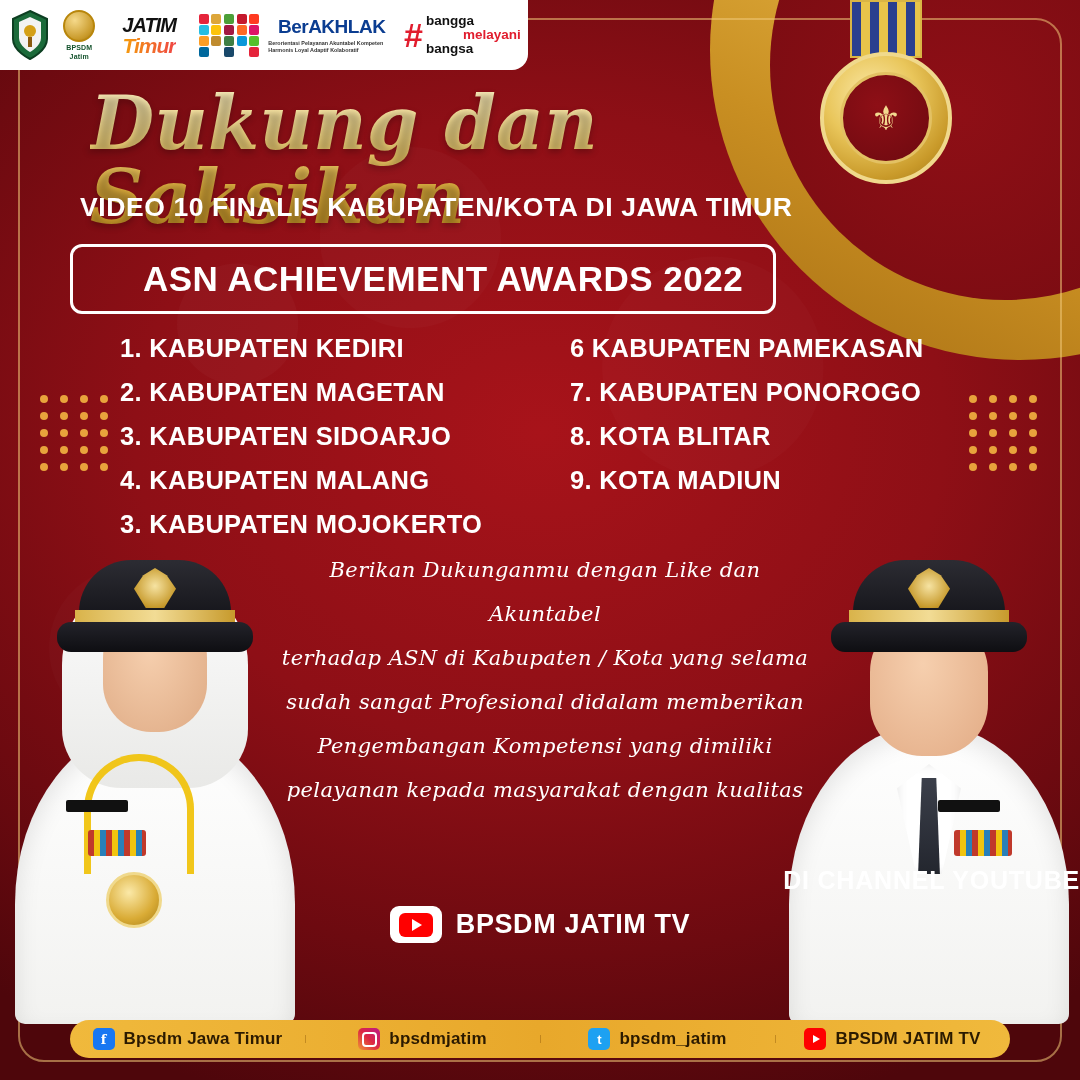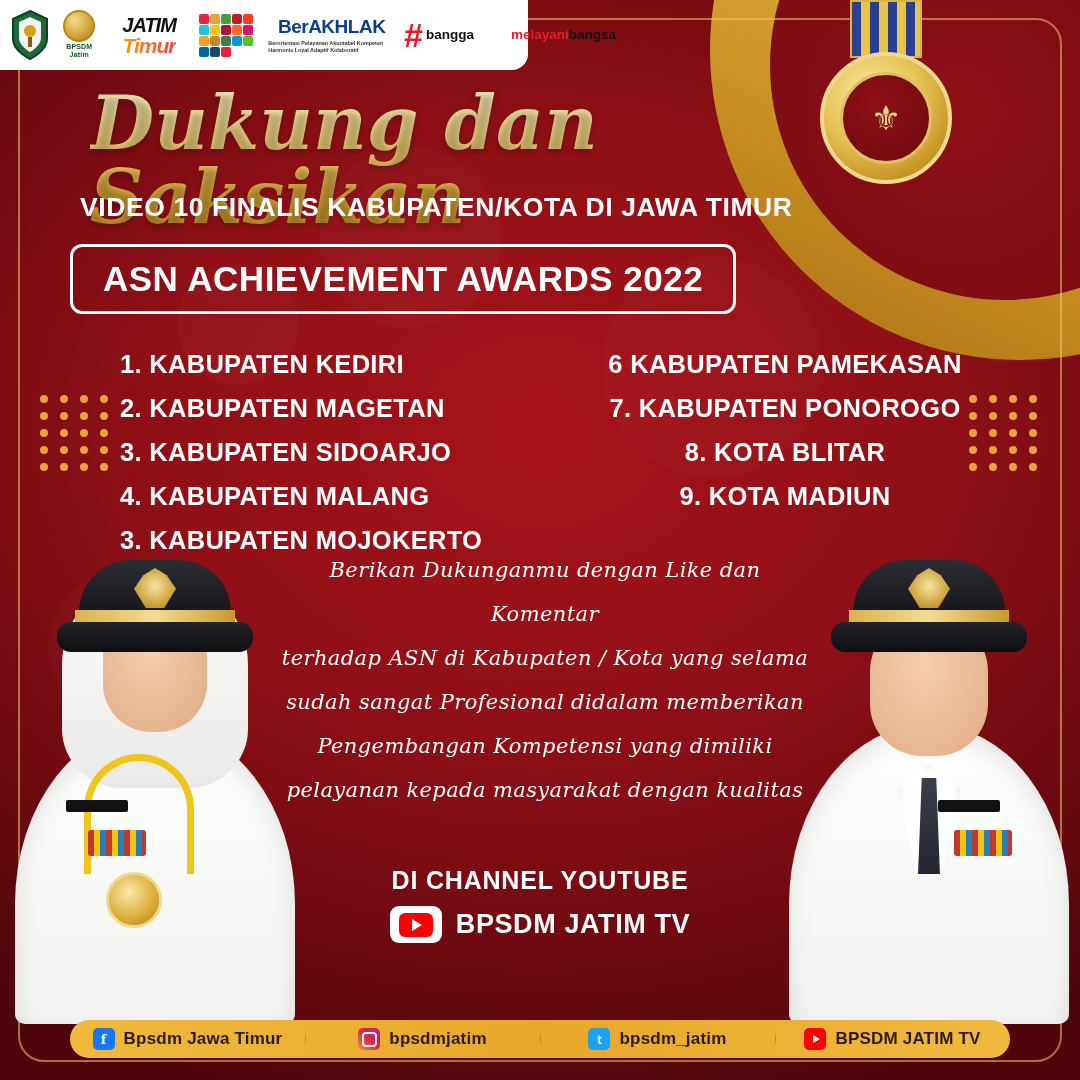--- a/index.html
+++ b/index.html
@@ -50,21 +50,21 @@
   
   .logo-bar {
     position: absolute; top: 0; left: 0;
     width: 528px; height: 70px;
     background: #ffffff;
     border-bottom-right-radius: 16px;
     display: flex; align-items: center; gap: 9px;
     padding: 6px 12px 6px 10px;
     z-index: 6;
   }
-  .logo { display: flex; align-items: center; justify-content: flex-start; }
+  .logo { display: flex; align-items: center; justify-content: space-between; }
   .logo-jatim { width: 40px; height: 52px; }
   .logo-bpsdm { width: 48px; height: 50px; display:flex; flex-direction:column; align-items:center; }
   .logo-bpsdm .seal {
     width: 32px; height: 32px; border-radius: 50%;
     background: radial-gradient(circle at 35% 30%, #f5d98a, #c99a2a 70%, #9d7416);
     border: 2px solid #b8860b;
   }
   .logo-bpsdm .cap { font-size: 7px; color: #14532d; font-weight: bold; letter-spacing: .2px; margin-top:1px;}
   .logo-corpu { width: 96px; display:flex; flex-direction:column; line-height:1; }
   .logo-corpu .l1 {
@@ -77,21 +77,21 @@
     -webkit-background-clip: text; background-clip: text; color: transparent;
     letter-spacing: -1px;
   }
   .logo-sdgs { width: 72px; height: 52px; display:flex; flex-wrap:wrap; align-content:center; gap:1px; }
   .logo-sdgs i { width: 10px; height: 10px; border-radius: 2px; display:block; }
   .logo-berakhlak { width: 150px; display:flex; flex-direction:column; justify-content:center;}
   .logo-berakhlak .ttl { font-size: 19px; font-weight: 900; color:#0b3d91; letter-spacing:-.5px; }
   .logo-berakhlak .sub { font-size: 5.4px; color:#333; line-height:1.35; font-weight:700; margin-top:2px;}
   .logo-bangga { width: 112px; display:flex; align-items:center; gap:3px; }
   .logo-bangga .hash { font-size: 34px; font-weight: 900; color:#e11d2e; line-height:.9;}
-  .logo-bangga .txt { display:flex; flex-direction:row; line-height:1.05; }
+  .logo-bangga .txt { display:flex; flex-direction:column; line-height:1.05; }
   .logo-bangga .txt span { font-size: 13.5px; font-weight: 900; color:#111; }
   .logo-bangga .txt span.mid { color:#e11d2e;padding-left:37px; }
 
   
   .medal { position: absolute; top: 0px; right: 128px; width: 132px; height: 232px; z-index: 5; }
   .ribbon {
     position: absolute; top: 0; left: 30px; width: 72px; height: 58px;
     background: repeating-linear-gradient(90deg,
       #2a3f8f 0 9px, #e8c44a 9px 18px, #2a3f8f 18px 27px, #e8c44a 27px 36px,
       #2a3f8f 36px 45px, #e8c44a 45px 54px, #2a3f8f 54px 63px, #e8c44a 63px 72px);
@@ -126,53 +126,53 @@
     position: absolute; top: 192px; left: 80px; width: 860px;
     color: #ffffff; font-weight: bold; font-size: 26.5px; letter-spacing: .6px;
     z-index: 4;
   }
   .title-box {
     position: absolute; top: 244px; left: 70px;
     padding: 12px 30px;
     border: 3px solid #ffffff; border-radius: 12px;
     z-index: 4;
   }
-  .title-box span { color: #ffffff; font-weight: bold; font-size: 35px; letter-spacing: .5px; }
+  .title-box span { color: #ffffff; font-weight: bold; font-size: 35px; letter-spacing: .5px; margin-left: 40px; }
 
   
   .finalists {
     position: absolute; top: 326px; left: 120px; width: 880px;
-    display: flex; z-index: 4; margin-top: 16px;
+    display: flex; z-index: 4;
   }
   .col { width: 50%; }
   .col li {
     list-style: none; color: #ffffff; font-weight: bold;
     font-size: 25.5px; line-height: 1.73; letter-spacing: .3px; white-space: nowrap;
   }
-  .col.right { padding-left: 10px; text-align: center; }
+  .col.right { padding-left: 10px; }
 
   
   .dots { position: absolute; z-index: 3; display: grid; grid-template-columns: repeat(4, 11px); gap: 9px; }
   .dots.left { top: 395px; left: 40px; }
   .dots.right { top: 395px; right: 40px; }
   .dots i { width: 8px; height: 8px; border-radius: 50%; background: #e8a33c; display:block; }
 
   
   .message {
     position: absolute; top: 548px; left: 280px; width: 530px;
     text-align: center; z-index: 4;
   }
   .message p {
     font-family: "DejaVu Serif", serif;
     font-style: italic;
     color: #ffffff; font-size: 21px; line-height: 2.1; letter-spacing: .4px;
   }
 
   .yt-label {
-    position: absolute; top: 866px; left: 0; width: 1080px; text-align: center;
+    position: absolute; top: 866px; left: 0; width: 1080px; text-align: right;
     color: #ffffff; font-weight: bold; font-size: 25px; letter-spacing: .8px; z-index: 4;
   }
   .yt-channel {
     position: absolute; top: 906px; left: 0; width: 1080px;
     display: flex; align-items: center; justify-content: center; gap: 14px; z-index: 4;
   }
   .yt-icon {
     width: 52px; height: 37px; border-radius: 9px; background: #ffffff;
     display: flex; align-items: center; justify-content: center;
   }
@@ -462,21 +462,21 @@
         <div class="band"></div>
         <div class="brim"></div>
         <div class="emblem"></div>
       </div>
       <div class="nametag"></div>
       <div class="medals-chest"></div>
     </div>
   </div>
 
   <div class="message">
-    <p>Berikan Dukunganmu dengan Like dan Komentar</p>
+    <p>Berikan Dukunganmu dengan Like dan Akuntabel</p>
     <p>terhadap ASN di Kabupaten / Kota yang selama</p>
     <p>sudah sangat Profesional didalam memberikan</p>
     <p>Pengembangan Kompetensi yang dimiliki</p>
     <p>pelayanan kepada masyarakat dengan kualitas</p>
   </div>
 
   <div class="yt-label">DI CHANNEL YOUTUBE</div>
   <div class="yt-channel">
     <span class="yt-icon">
         <span class="play"></span>

